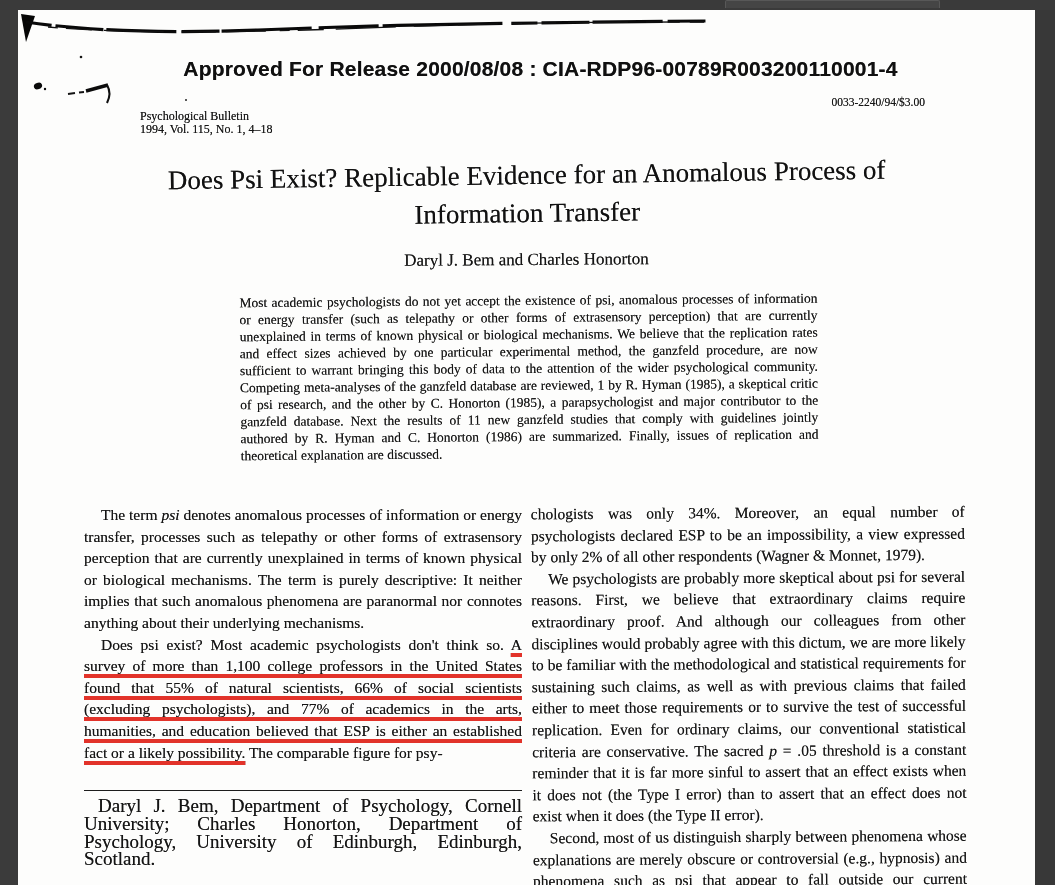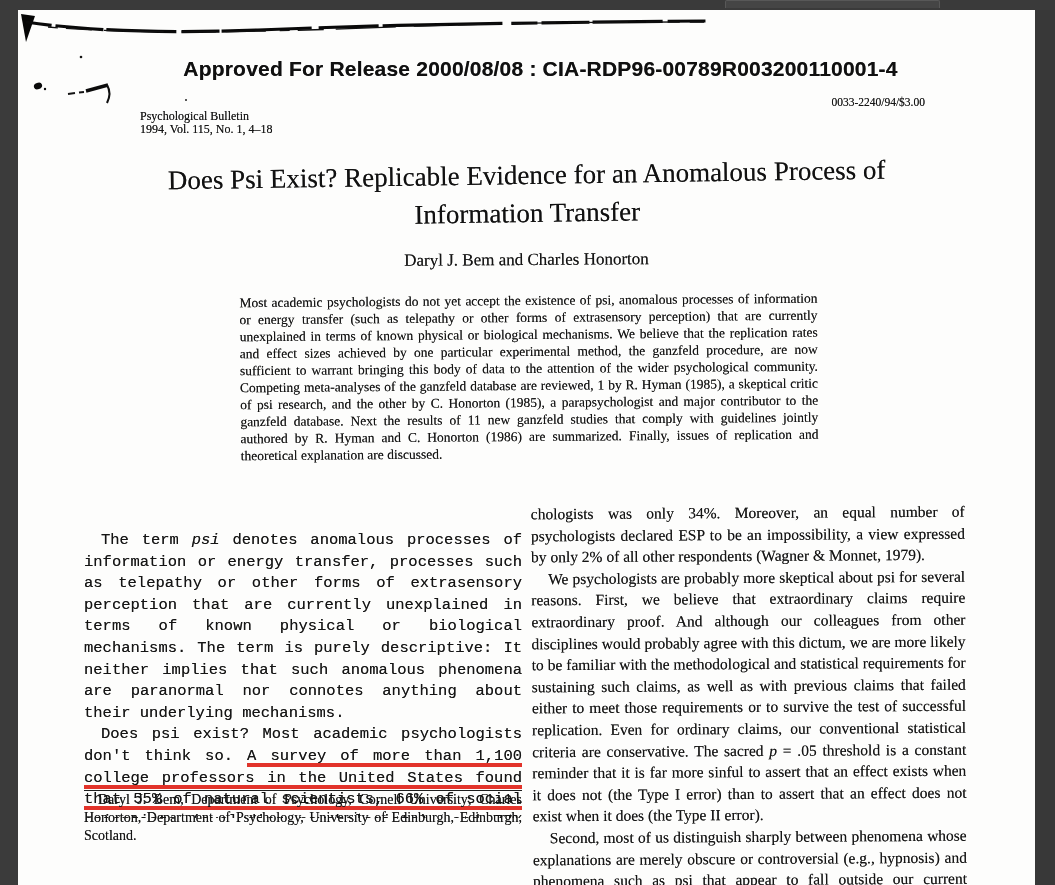--- a/index.html
+++ b/index.html
@@ -40,28 +40,28 @@
     font-size:17px; transform:rotate(-0.4deg);
   }
   .abstract {
     position:absolute; left:222px; top:282px; width:578px;
     font-size:13.5px; line-height:17px; text-align:justify;
     transform:rotate(-0.45deg);
   }
 
   .col { text-align:justify; font-size:15.5px; line-height:21.6px; }
   .col p { margin:0; text-indent:17px; }
-  .col-left  { position:absolute; left:66px;  top:520px; width:438px; height:288px; overflow:hidden;font-family:Liberation Mono, monospace; }
+  .col-left  { position:absolute; left:66px;  top:494px; width:438px; height:288px; overflow:hidden; }
   .col-right { position:absolute; left:514px; top:492px; width:434px; transform:rotate(-0.35deg); }
   .col-right .no-indent { text-indent:0; }
 
   .footnote {
     position:absolute; left:66px; top:780px; width:438px;
-    border-top:1.6px solid #1d1d1d; 
-    font-size:14px; line-height:17.8px; text-align:justify;
+    border-top:1.6px solid #1d1d1d; padding-top:6px;
+    font-size:19px; line-height:17.8px; text-align:justify;
   }
   .footnote p { margin:0; text-indent:14px; }
 
   .it { font-style:italic; }
   .red-underline {
     text-decoration:underline;
     text-decoration-color:#e2332a;
     text-decoration-thickness:3.5px;
     text-underline-offset:3px;
     text-decoration-skip-ink:none;

